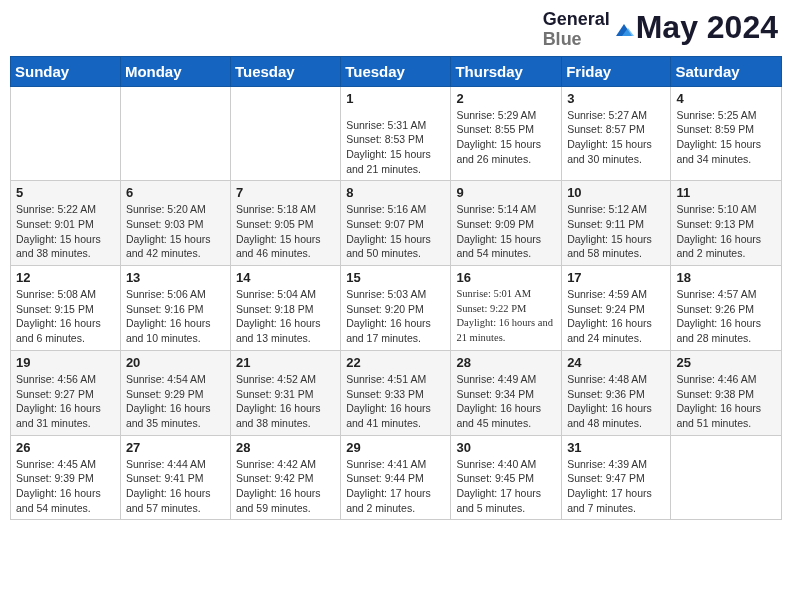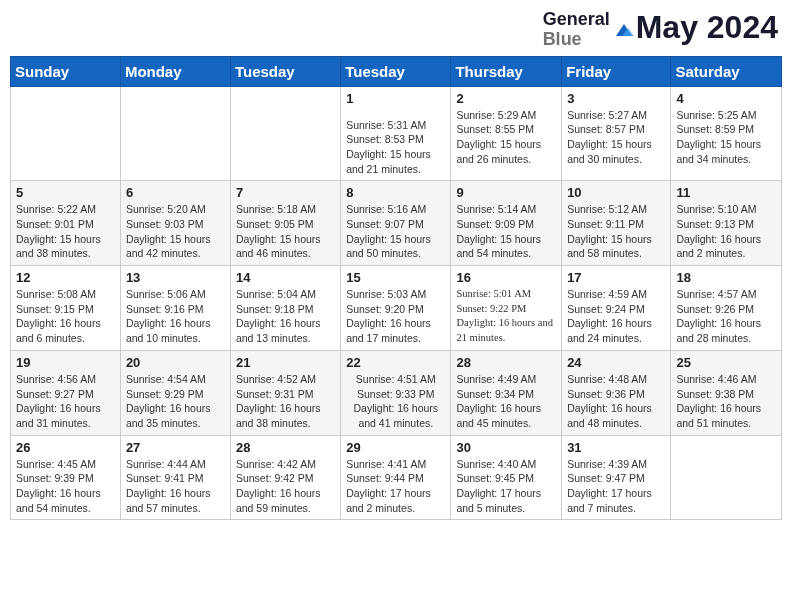--- a/index.html
+++ b/index.html
@@ -254,21 +254,21 @@
 Daylight: 16 hours and 35 minutes.</div>
         </td>
         <td>
           <span class="day-num">21</span>
           <div class="day-info" style="white-space: pre-line;">Sunrise: 4:52 AM
 Sunset: 9:31 PM
 Daylight: 16 hours and 38 minutes.</div>
         </td>
         <td>
           <span class="day-num">22</span>
-          <div class="day-info" style="white-space: pre-line; text-align: center;">Sunrise: 4:51 AM
+          <div class="day-info" style="white-space: pre-line;">Sunrise: 4:51 AM
 Sunset: 9:33 PM
 Daylight: 16 hours and 41 minutes.</div>
         </td>
         <td>
           <span class="day-num">28</span>
           <div class="day-info" style="white-space: pre-line;">Sunrise: 4:49 AM
 Sunset: 9:34 PM
 Daylight: 16 hours and 45 minutes.</div>
         </td>
         <td>

